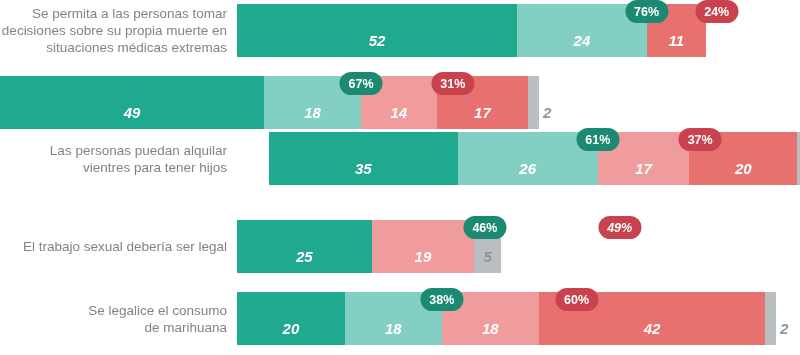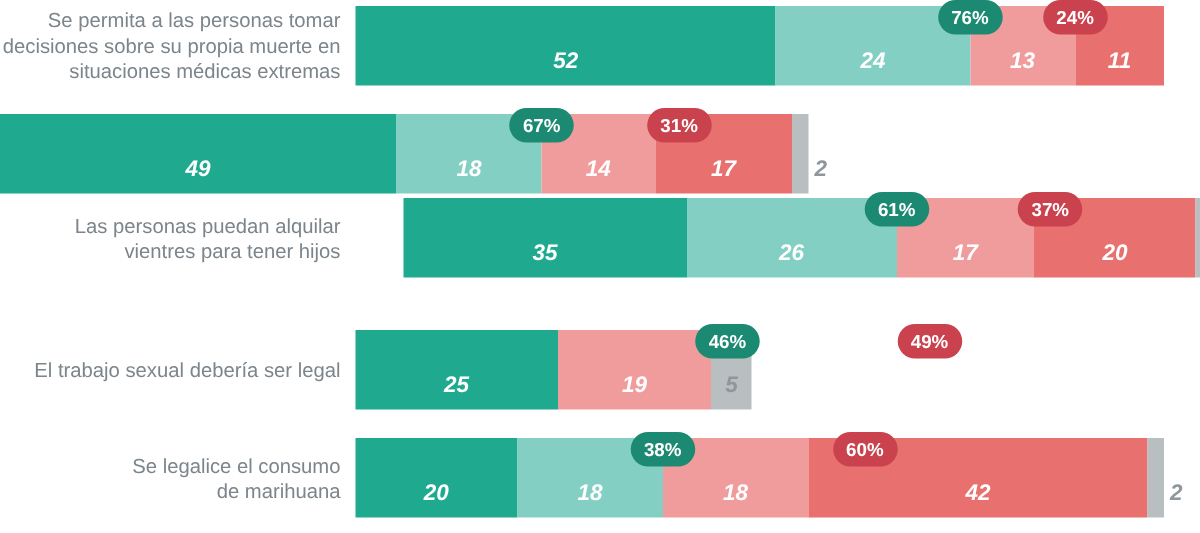--- a/index.html
+++ b/index.html
@@ -108,23 +108,20 @@
 decisiones sobre su propia muerte en
 situaciones médicas extremas</div>
       <div class="bar-wrap">
         <div class="bar">
           <div class="seg" style="width: 52%; background: rgb(31, 169, 143);">
             <span class="seg-val">52</span>
           </div>
           <div class="seg" style="width: 24%; background: rgb(132, 207, 196);">
             <span class="seg-val">24</span>
           </div>
-          <div class="seg" style="width: 13%; background: rgb(240, 156, 156);">
-            <span class="seg-val">13</span>
-          </div>
           <div class="seg" style="width: 11%; background: rgb(232, 112, 110);">
             <span class="seg-val">11</span>
           </div>
         </div>
         <div class="badge" style="left: 76%; background: rgb(28, 138, 115);">76%</div>
         <div class="badge" style="left: 89%; background: rgb(201, 66, 78);">24%</div>
       </div>
     </div>
     <div class="row" style="top: 76px;">
       <div class="bar-wrap">
@@ -182,21 +179,21 @@
             <span class="seg-val">25</span>
           </div>
           <div class="seg" style="width: 19%; background: rgb(240, 156, 156);">
             <span class="seg-val">19</span>
           </div>
           <div class="seg gray" style="width: 5%; background: rgb(185, 190, 193);">
             <span class="seg-val">5</span>
           </div>
         </div>
         <div class="badge" style="left: 46%; background: rgb(28, 138, 115);">46%</div>
-        <div class="badge" style="left: 71%; background: rgb(201, 66, 78);">49%</div>
+        <div class="badge" style="left: 71%; background: rgb(201, 66, 78); font-style: italic;">49%</div>
       </div>
     </div>
     <div class="row" style="top: 292px;">
       <div class="cat-label">Se legalice el consumo
 de marihuana</div>
       <div class="bar-wrap">
         <div class="bar">
           <div class="seg" style="width: 20%; background: rgb(31, 169, 143);">
             <span class="seg-val">20</span>
           </div>

